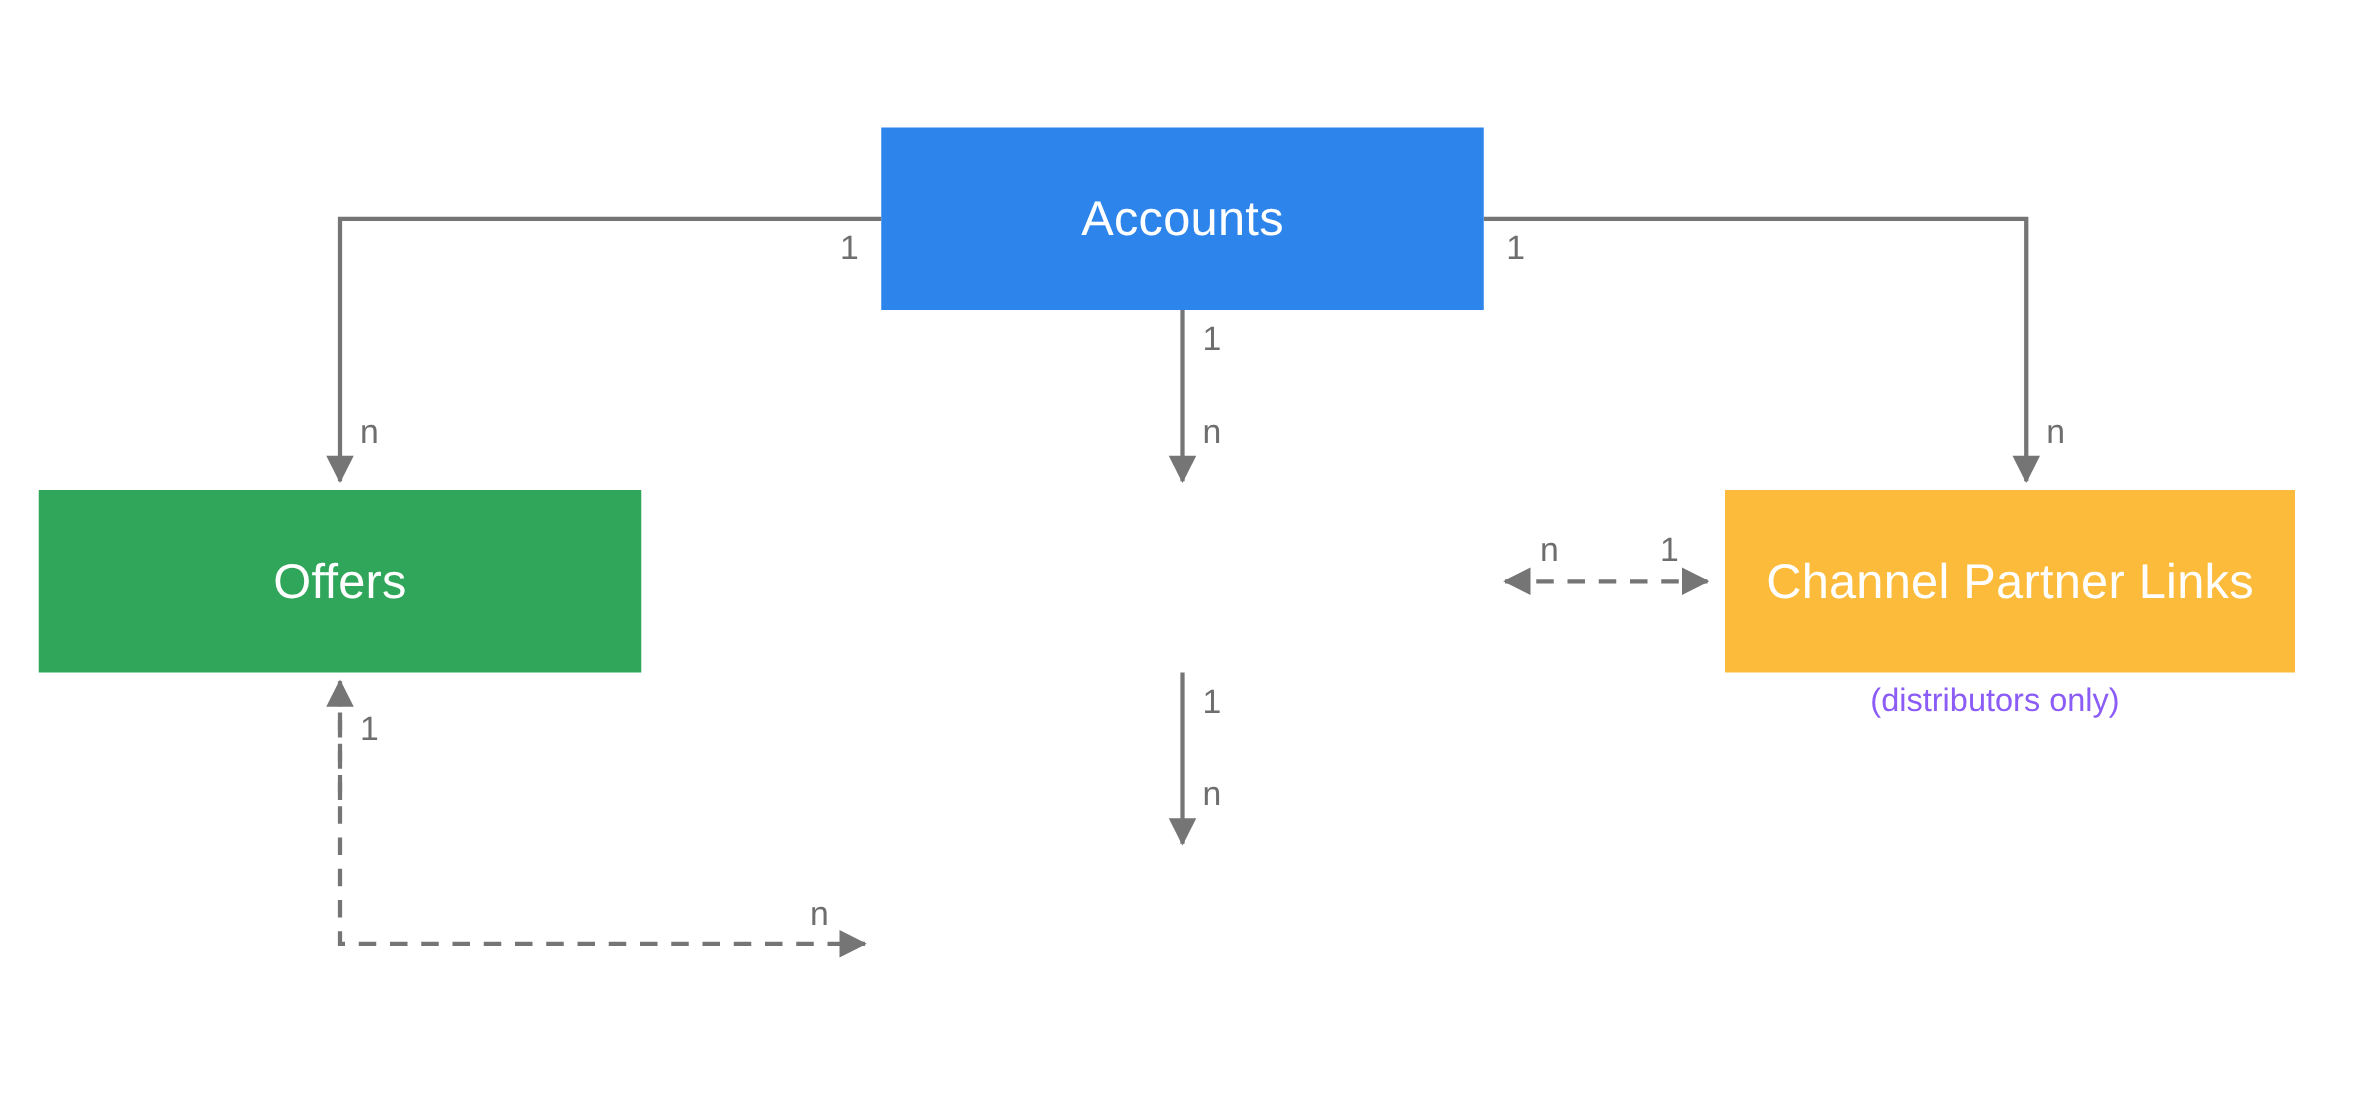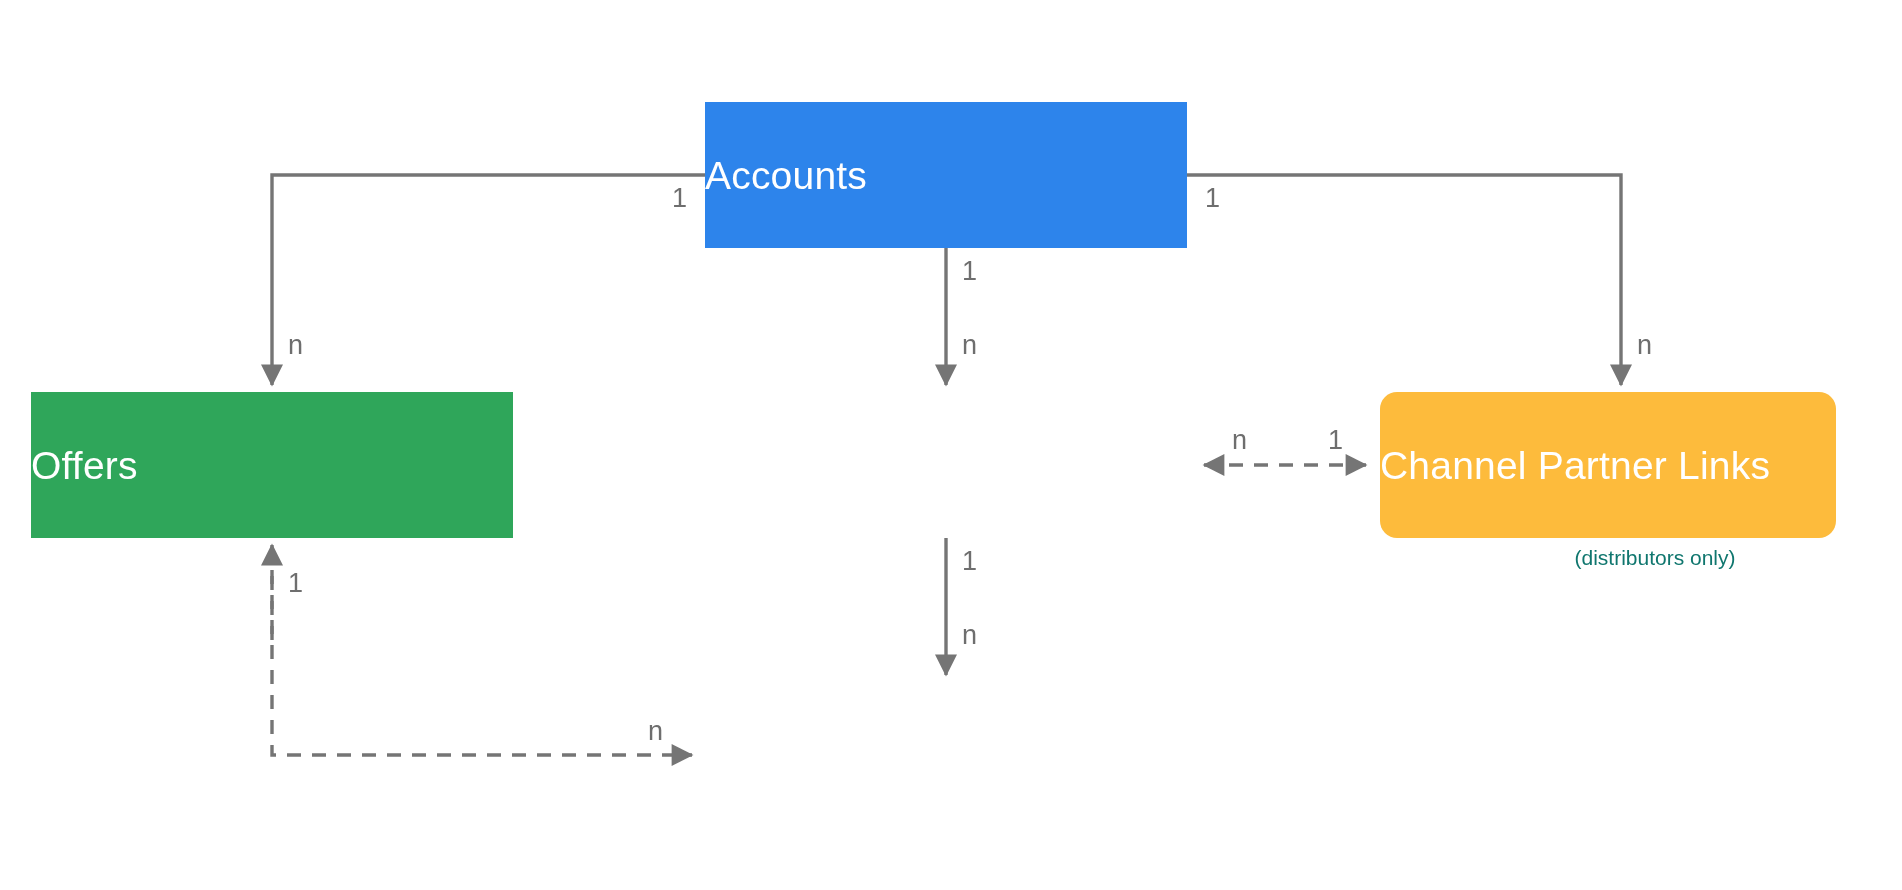--- a/index.html
+++ b/index.html
@@ -21,42 +21,43 @@
     position: absolute;
     left: 0;
     top: 0;
     width: 1902px;
     height: 890px;
   }
   .node {
     position: absolute;
     display: flex;
     align-items: center;
+    justify-content: center;
     color: #ffffff;
     font-size: 39px;
     font-weight: 400;
     letter-spacing: 0.2px;
     line-height: 1;
     box-sizing: border-box;
     user-select: none;
   }
   .node-accounts  { left: 705px;  top: 102px; width: 482px; height: 146px; }
   .node-customers { left: 705px;  top: 392px; width: 482px; height: 146px; }
   .node-entitlements { left: 705px; top: 682px; width: 482px; height: 146px; }
   .node-offers    { left: 31px;   top: 392px; width: 482px; height: 146px; }
-  .node-cpl       { left: 1380px; top: 392px; width: 456px; height: 146px; border-radius: 17px; }
+  .node-cpl       { left: 1380px; top: 392px; width: 456px; height: 146px; }
 
   .node-caption {
     position: absolute;
-    left: 1427px;
+    left: 1368px;
     top: 545px;
     width: 456px;
     text-align: center;
-    color: #0f766e;
-    font-size: 21px;
+    color: #8b5cf6;
+    font-size: 26px;
     line-height: 1.2;
     user-select: none;
   }
   .edge-label {
     position: absolute;
     color: #6e6e6e;
     font-size: 27px;
     line-height: 1;
     user-select: none;
     white-space: nowrap;

